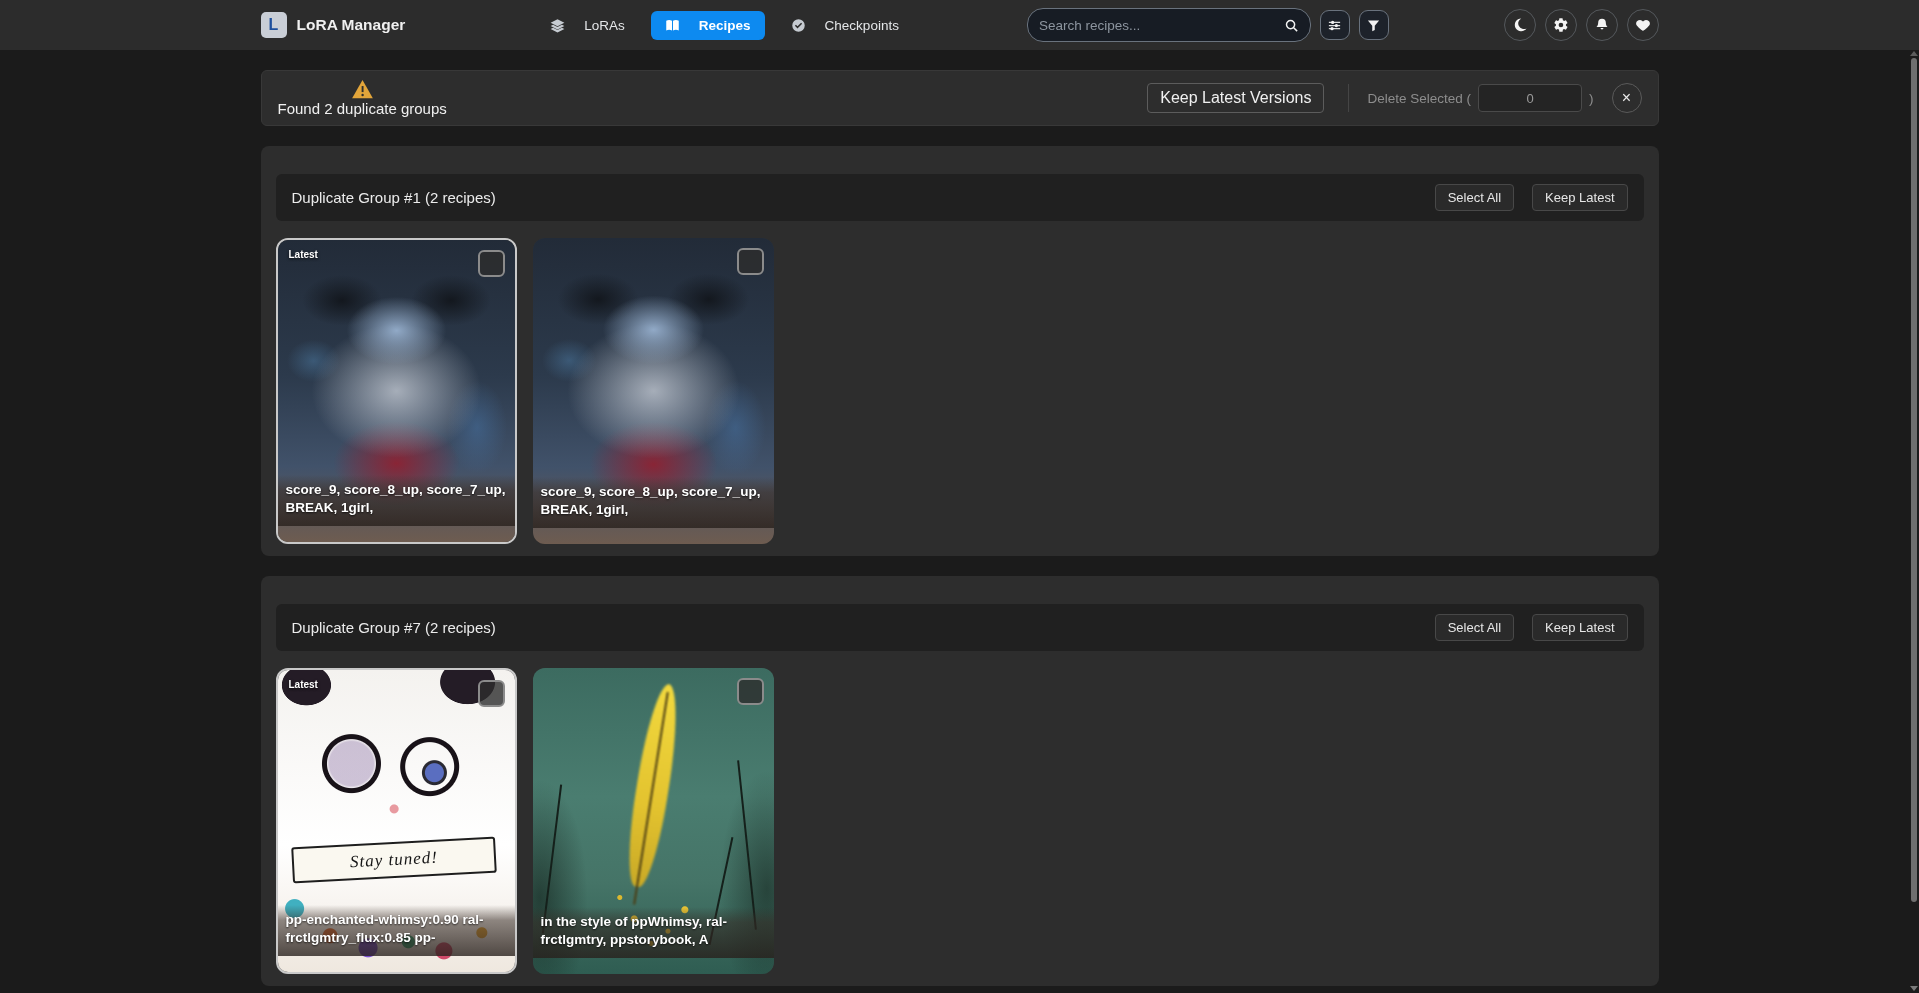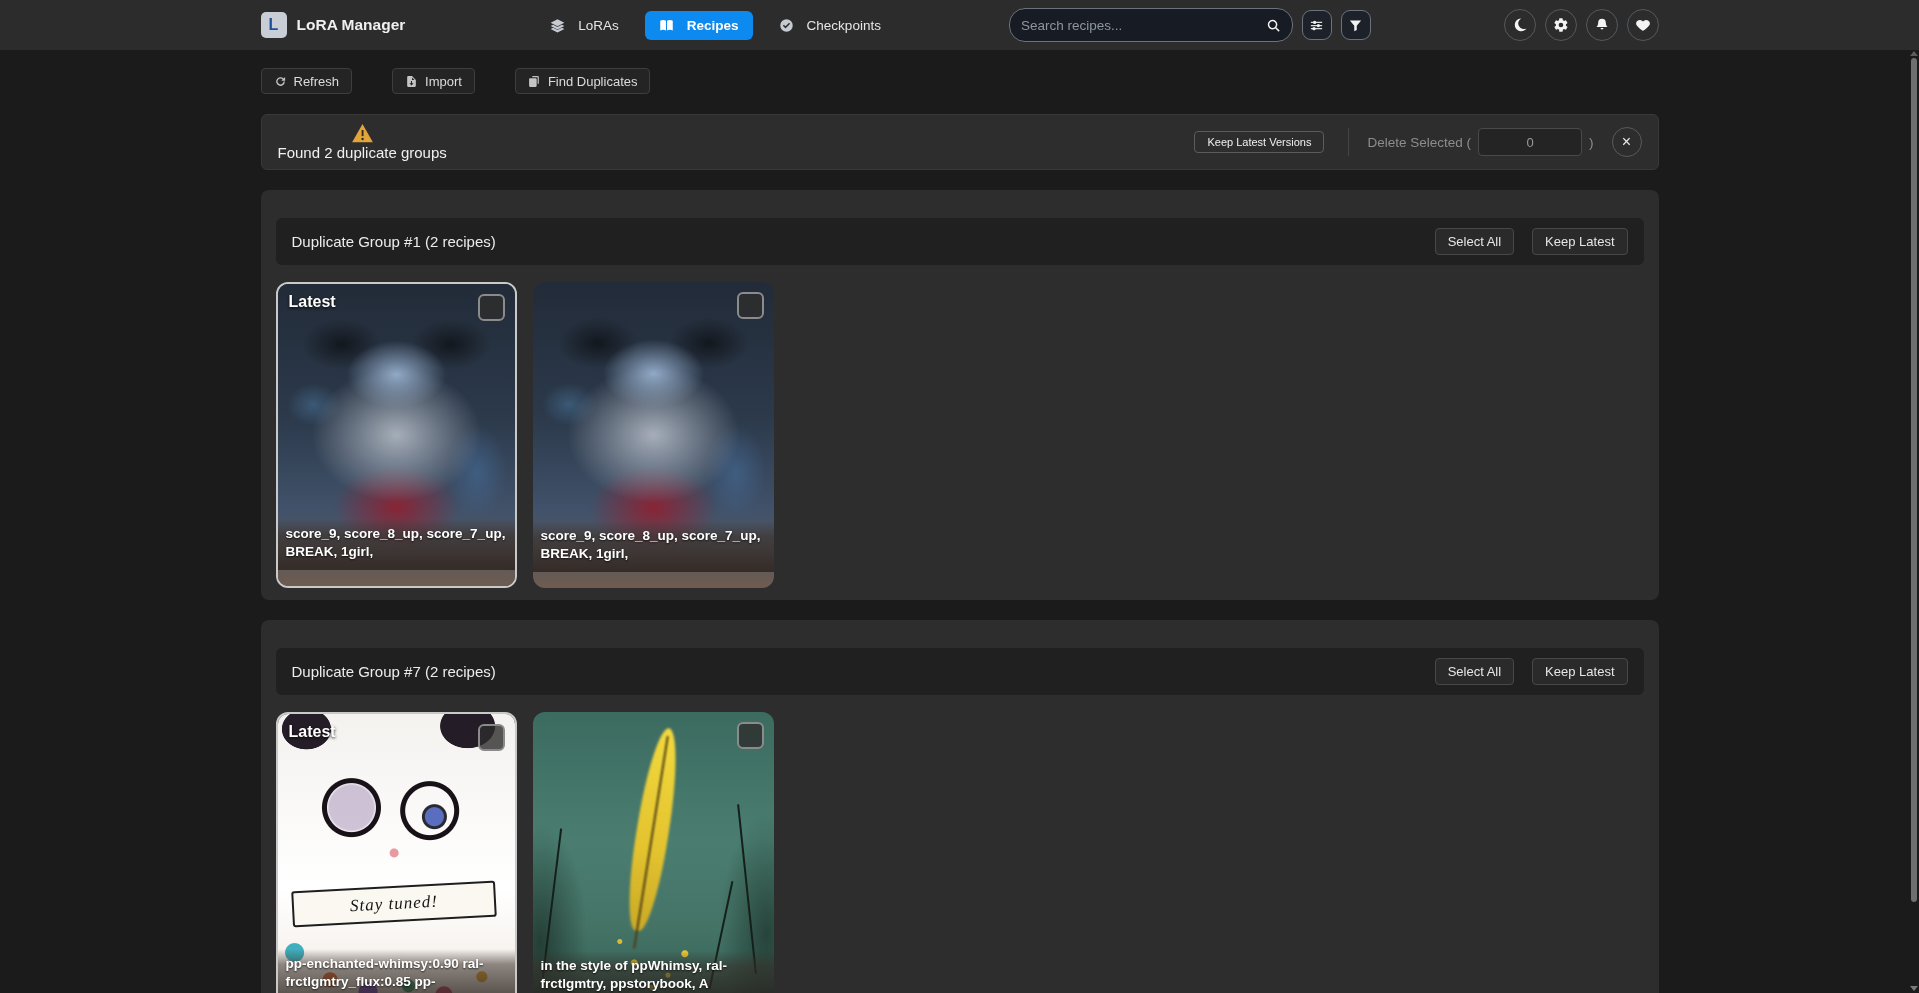--- a/index.html
+++ b/index.html
@@ -8,21 +8,21 @@
   .container { width:1398px; margin:0 auto; }
 
   
   .navbar { height:50px; background:#2c2c2c; }
   .nav-inner { width:1398px; height:100%; margin:0 auto; display:flex; align-items:center; }
   .logo { width:26px; height:26px; background:#c9ced6; border-radius:5px; display:flex;
           align-items:center; justify-content:center; font-weight:bold; font-size:16px;
           color:#1d4f9c; cursor:pointer; }
   .app-title { margin-left:10px; font-size:15.5px; font-weight:bold; color:#f0f0f0; }
   .tabs { margin-left:145px; display:flex; align-items:center; gap:26px; }
-  .tab { display:flex; align-items:flex-end; gap:13px; color:#e4e6e8; font-size:13.5px; cursor:pointer; }
+  .tab { display:flex; align-items:flex-end; gap:19px; color:#e4e6e8; font-size:13.5px; cursor:pointer; }
   .tab svg { width:15px; height:15px; fill:#c6cbd1; }
   .tab.active { background:#0d8af0; color:#fff; padding:7px 14px; border-radius:6px; font-weight:600; }
   .tab.active svg { fill:#fff; }
   .searchbox { margin-left:128px; width:284px; height:30px; background:#171c24;
                border:1.5px solid #69727d; border-radius:16px; display:flex; align-items:center;
                padding:16px 11px; }
   .searchbox input { flex:1; background:transparent; border:none; outline:none; color:#b7bec7;
                      font-size:13.5px; font-family:"Liberation Sans",sans-serif; }
   .searchbox input::placeholder { color:#8d959f; }
   .searchbox svg { width:15px; height:15px; fill:none; stroke:#f2f2f2; stroke-width:2.4; }
@@ -39,43 +39,43 @@
   .tbtn { height:26px; padding:0 12px; background:#242424; border:1px solid #3e3e3e; border-radius:4px;
           color:#dcdcdc; font-size:13px; display:inline-flex; align-items:center; gap:7px; cursor:pointer; }
   .tbtn svg { width:13px; height:13px; fill:#c4c4c4; }
 
   
   .banner { margin-top:20px; height:56px; background:#2d2d2d; border:1px solid #383838; border-radius:6px;
             display:flex; align-items:center; padding:0 16px; }
   .banner-msg { display:flex; align-items:center; gap:1px; font-size:15px; color:#f0f0f0;flex-direction:column; }
   .warn-svg { width:21px; height:19px; }
   .banner-right { margin-left:auto; display:flex; align-items:center; }
-  .klv-btn { height:22px; padding:0 12px; background:#2d2d2d; border:1px solid #5c5c5c; border-radius:4px;
-             color:#f0f0f0; font-size:11px; cursor:pointer; font-family:"Liberation Sans",sans-serif; }
+  .klv-btn { height:30px; padding:0 12px; background:#2d2d2d; border:1px solid #5c5c5c; border-radius:4px;
+             color:#f0f0f0; font-size:16px; cursor:pointer; font-family:"Liberation Sans",sans-serif; }
   .delete-wrap { margin-left:24px; padding-left:18px; border-left:1px solid #454545; display:flex;
                  align-items:center; gap:7px; color:#8d8d8d; font-size:13.5px; cursor:default; }
   .count-box { width:104px; height:28px; border:1px solid #4a4a4a; background:#242424; border-radius:4px;
                display:flex; align-items:center; justify-content:center; color:#9a9a9a; font-size:13px; }
   .close-btn { margin-left:18px; width:30px; height:30px; border:1px solid #5a5a5a; border-radius:50%;
                background:transparent; color:#ececec; font-size:16px; line-height:1; display:flex;
                align-items:center; justify-content:center; cursor:pointer; }
 
   
   .group { margin-top:20px; background:#2d2d2d; border-radius:8px; padding:28px 15px 16px; height:410px; }
   .group-header { height:47px; background:#202020; border-radius:6px; display:flex; align-items:center;
                   padding:0 16px; }
   .group-title { font-size:15px; color:#ececec; }
   .group-actions { margin-left:auto; display:flex; gap:18px; }
   .gbtn { height:27px; padding:0 12px; background:#2a2a2a; border:1px solid #484848; border-radius:4px;
           color:#e6e6e6; font-size:13px; cursor:pointer; font-family:"Liberation Sans",sans-serif; }
   .cards { margin-top:17px; display:flex; gap:16px; }
   .card { width:241px; height:306px; border-radius:12px; position:relative; overflow:hidden;
           background:#333; cursor:pointer; }
   .card.latest { border:2px solid #c9c9c9; }
-  .badge { position:absolute; top:9px; left:11px; z-index:3; color:#fff; font-size:16px; font-weight:bold;
+  .badge { position:absolute; top:9px; left:11px; z-index:3; color:#fff; font-size:10px; font-weight:bold;
            text-shadow:0 1px 3px rgba(0,0,0,.85); }
   .checkbox { position:absolute; top:10px; right:10px; z-index:3; width:27px; height:27px; border-radius:6px;
               border:2px solid #8b8b8b; background:rgba(45,45,45,.8); cursor:pointer; }
   .caption { position:absolute; left:0; right:0; bottom:16px; z-index:2; padding:6px 8px 10px; color:#fff;
              font-size:13.5px; font-weight:bold; line-height:1.28; text-shadow:0 1px 2px rgba(0,0,0,.7);
              background:linear-gradient(180deg, rgba(40,32,28,0) 0%, rgba(55,44,38,.55) 30%, rgba(40,32,28,.8) 100%); }
   .img { position:absolute; inset:0; z-index:1; }
 
   
   .img-demon { background:
@@ -211,40 +211,20 @@
         <svg viewBox="0 0 24 24">
             <path d="M12 21s-8.4-5.3-10.3-10A5.8 5.8 0 0 1 12 6.7 5.8 5.8 0 0 1 22.3 11C20.4 15.7 12 21 12 21z"></path>
           </svg>
       </div>
     </div>
   </div>
 </div>
 
 <div class="container">
 
-  <div class="toolbar">
-    <button class="tbtn">
-      <svg viewBox="0 0 24 24">
-          <path d="M17.6 6.4A8 8 0 1 0 20 12h-2.5a5.5 5.5 0 1 1-1.6-3.9L13.4 10.6H20.5V3.5l-2.9 2.9z"></path>
-        </svg>
-      <span>Refresh</span>
-    </button>
-    <button class="tbtn">
-      <svg viewBox="0 0 24 24">
-          <path d="M13 2H6a2 2 0 0 0-2 2v16c0 1.1.9 2 2 2h12a2 2 0 0 0 2-2V9l-7-7zm0 2.5L17.5 9H13V4.5zM11 11h2v4h3l-4 4.3L8 15h3v-4z"></path>
-        </svg>
-      <span>Import</span>
-    </button>
-    <button class="tbtn">
-      <svg viewBox="0 0 24 24">
-          <path d="M8 2h10a2 2 0 0 1 2 2v12h-2.2V4.2H8V2zM4 6h10a2 2 0 0 1 2 2v12a2 2 0 0 1-2 2H4a2 2 0 0 1-2-2V8c0-1.1.9-2 2-2z"></path>
-        </svg>
-      <span>Find Duplicates</span>
-    </button>
-  </div>
 
   <div class="banner">
     <div class="banner-msg">
       <svg class="warn-svg" viewBox="0 0 24 22">
         <path d="M12 0 0 21h24L12 0z" fill="#e2a53a"></path>
         <rect x="11" y="7" width="2.2" height="7" fill="#2d2d2d"></rect>
         <circle cx="12.1" cy="17.3" r="1.4" fill="#2d2d2d"></circle>
       </svg>
       <span>Found 2 duplicate groups</span>
     </div>

